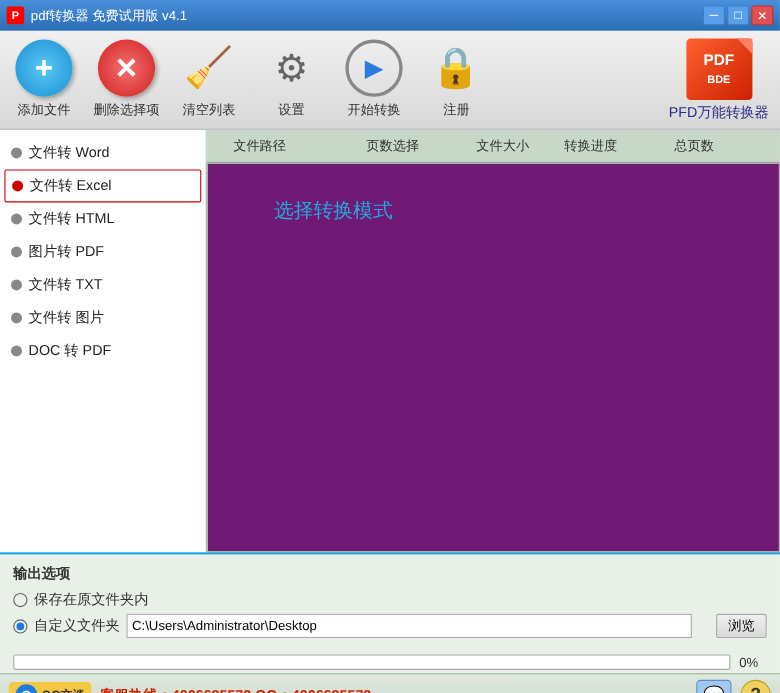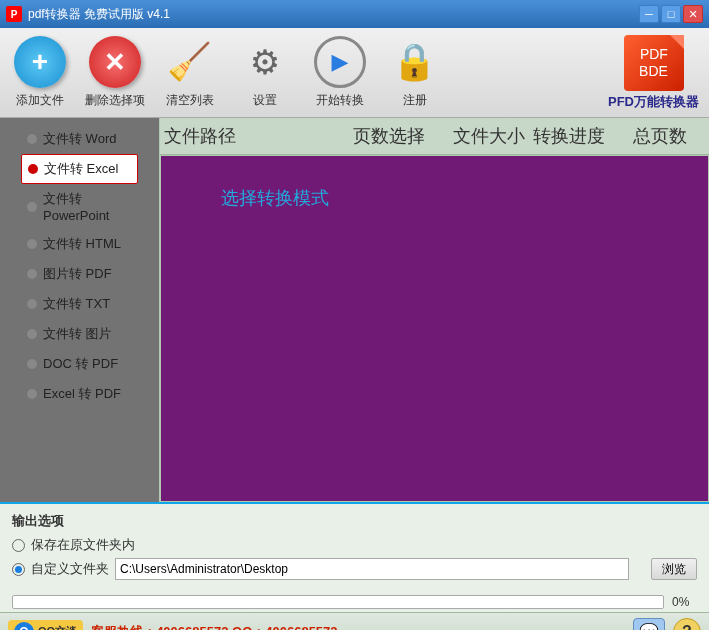--- a/index.html
+++ b/index.html
@@ -179,44 +179,44 @@
       position: absolute;
       top: 0; right: 0;
       width: 0; height: 0;
       border-style: solid;
       border-width: 0 14px 14px 0;
       border-color: transparent #ff8060 transparent transparent;
     }
     .pdf-logo-text {
       color: white;
       font-size: 14px;
-      font-weight: normal;
-      text-align: right;
+      font-weight: bold;
+      text-align: center;
       line-height: 1.2;
     }
     .pdf-brand-name {
       font-size: 13px;
       color: #2a2a8a;
-      font-weight: bold;
+      font-weight: normal;
       margin-top: 2px;
     }
 
     
     .main-content {
       display: flex;
       height: calc(100% - 28px - 90px - 90px - 38px);
       min-height: 280px;
     }
 
     
     .sidebar {
-      width: 160px;
-      background: #737373;
+      width: 188px;
+      background: #ffffff;
       border-right: 1px solid #b0c8b0;
-      padding: 6px 17px;
+      padding: 6px 0;
       flex-shrink: 0;
     }
     .sidebar-item {
       display: flex;
       align-items: center;
       gap: 6px;
       padding: 6px 10px;
       cursor: pointer;
       font-size: 13px;
       color: #222;
@@ -242,22 +242,22 @@
       flex: 1;
       background: #f0f8f0;
       display: flex;
       flex-direction: column;
     }
     .file-table-header {
       display: grid;
       grid-template-columns: 1fr 100px 80px 100px 80px;
       background: #c8d8c8;
       border-bottom: 1px solid #a0b8a0;
-      padding: 4px 0;
-      font-size: 18px;
+      padding: 4px 20px;
+      font-size: 12px;
       color: #333;
     }
     .file-table-header div {
       padding: 2px 4px;
     }
     .file-table-body {
       flex: 1;
       background: #701a75;
       border: 1px solid #b0c8b0;
       margin: 0;
@@ -477,64 +477,56 @@
     <span class="toolbar-label">开始转换</span>
   </div>
   <div class="toolbar-item">
     <div class="toolbar-icon">
       <div class="icon-lock">🔒</div>
     </div>
     <span class="toolbar-label">注册</span>
   </div>
   <div class="pdf-brand">
     <div class="pdf-logo-box">
-      <div class="pdf-logo-text">PDF<br><span style="font-size:14px">BDE</span></div>
+      <div class="pdf-logo-text">PDF<br><span style="font-size:10px">BDE</span></div>
     </div>
     <div class="pdf-brand-name">PFD万能转换器</div>
   </div>
 </div>
 
 <div class="main-content">
 
   <div class="sidebar">
     <div class="sidebar-item">
       <div class="dot dot-gray"></div>
       <span>文件转 Word</span>
     </div>
     <div class="sidebar-item active">
       <div class="dot dot-red"></div>
       <span>文件转 Excel</span>
     </div>
     <div class="sidebar-item">
       <div class="dot dot-gray"></div>
-      <span>文件转 PowerPoint</span>
-    </div>
-    <div class="sidebar-item">
-      <div class="dot dot-gray"></div>
       <span>文件转 HTML</span>
     </div>
     <div class="sidebar-item">
       <div class="dot dot-gray"></div>
       <span>图片转 PDF</span>
     </div>
     <div class="sidebar-item">
       <div class="dot dot-gray"></div>
       <span>文件转 TXT</span>
     </div>
     <div class="sidebar-item">
       <div class="dot dot-gray"></div>
       <span>文件转 图片</span>
     </div>
     <div class="sidebar-item">
       <div class="dot dot-gray"></div>
       <span>DOC 转 PDF</span>
-    </div>
-    <div class="sidebar-item">
-      <div class="dot dot-gray"></div>
-      <span>Excel 转 PDF</span>
     </div>
   </div>
 
   <div class="file-area">
     <div class="file-table-header">
       <div>文件路径</div>
       <div>页数选择</div>
       <div>文件大小</div>
       <div>转换进度</div>
       <div>总页数</div>

